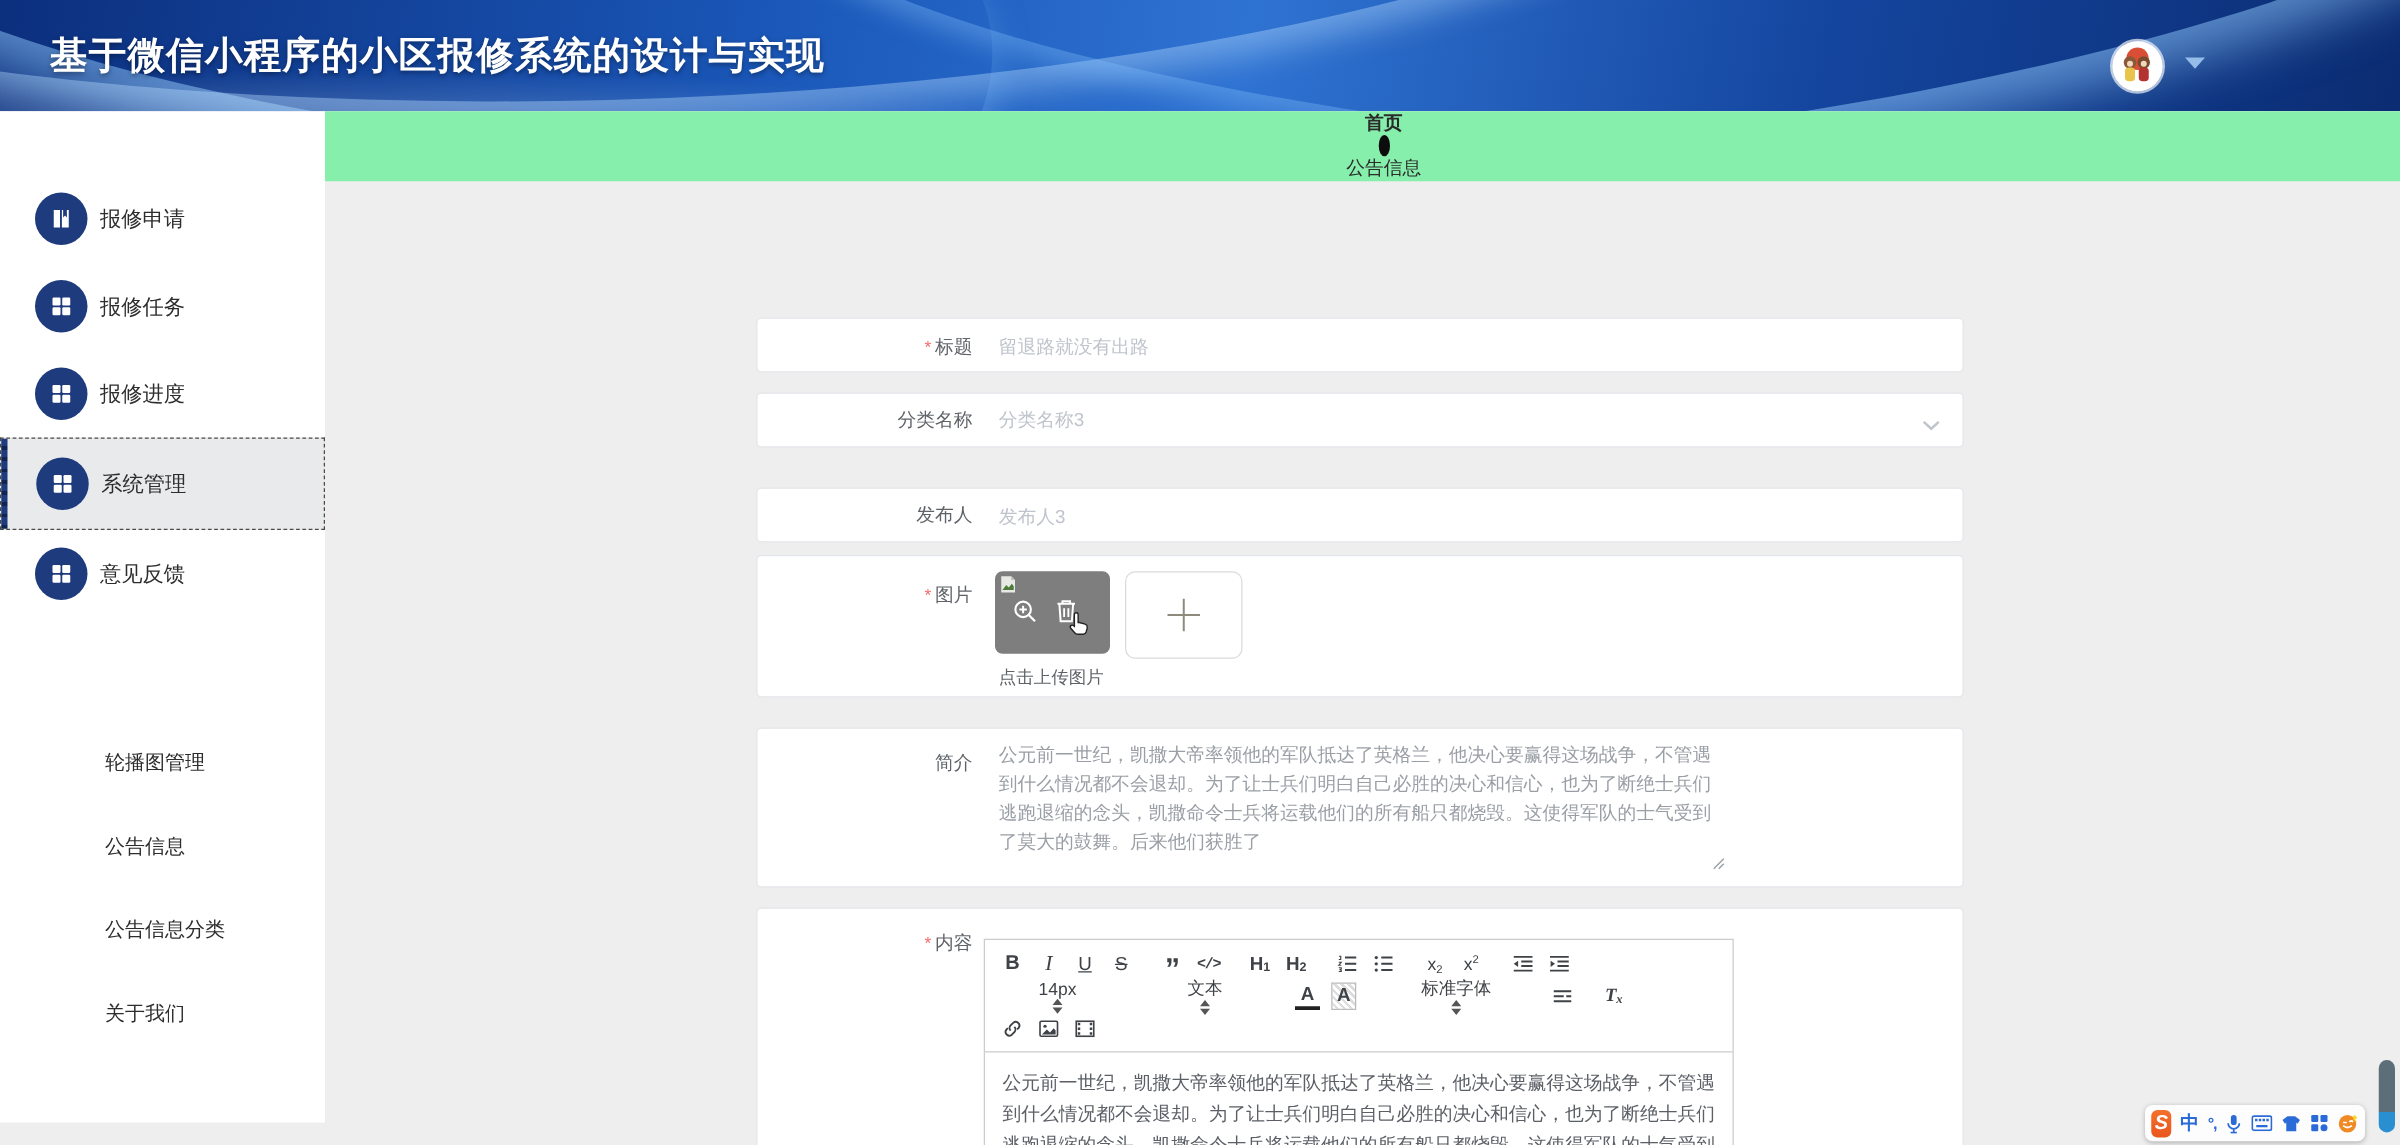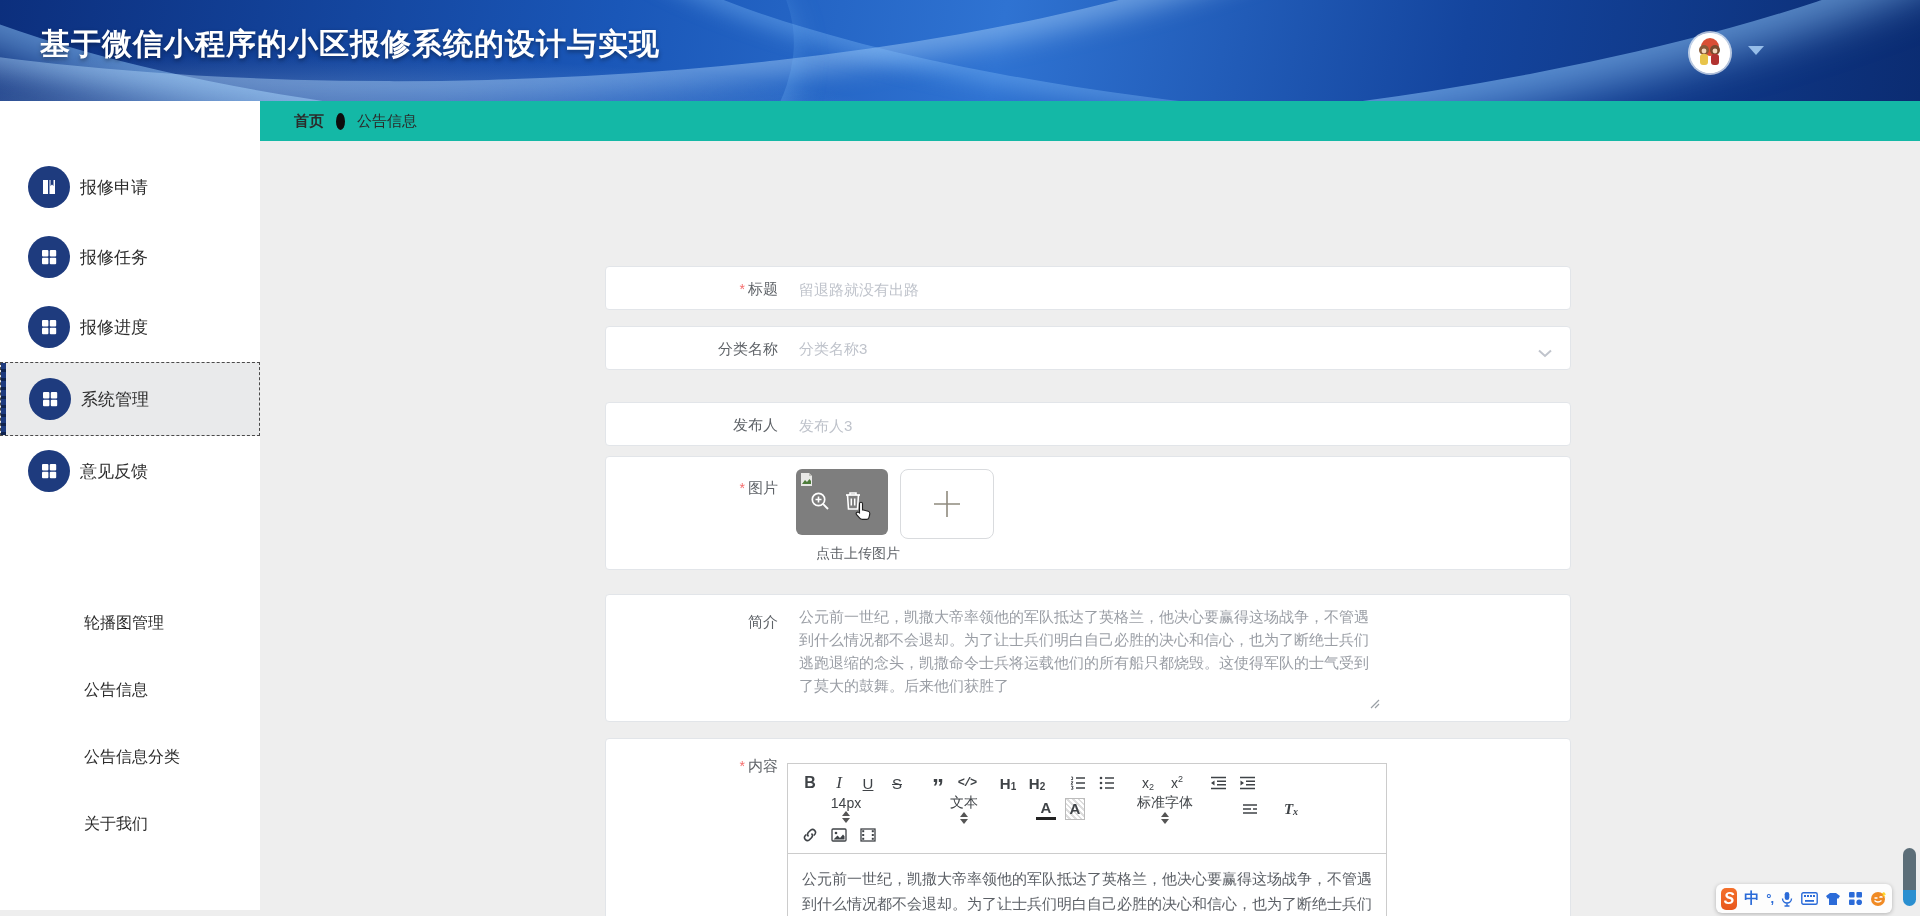--- a/index.html
+++ b/index.html
@@ -1,40 +1,40 @@
 <!DOCTYPE html>
 <html><head>
 <meta charset="utf-8">
 <style>
   * { margin:0; padding:0; box-sizing:border-box; }
   html,body { width:1920px; height:916px; overflow:hidden; font-family:"Liberation Sans","DejaVu Sans",sans-serif; background:#eeeeee; }
 
   
-  .header { position:relative; width:1920px; height:101px; overflow:hidden;
+  .header { position:relative; width:1920px; height:89px; overflow:hidden;
     background:linear-gradient(100deg,#0c2f7d 0%,#1a57b8 32%,#2f73d2 52%,#14459e 76%,#0b2c72 100%); }
   .arc { position:absolute; border-radius:50%; pointer-events:none; }
   .a1 { width:2400px; height:700px; left:-240px; top:-566px; box-shadow:0 26px 42px rgba(150,205,255,.55); transform:rotate(-2deg); }
   .a2 { width:2000px; height:560px; left:-520px; top:-480px; box-shadow:0 16px 26px rgba(185,222,255,.45); transform:rotate(-1.5deg); }
   .a3 { width:1700px; height:420px; right:-340px; top:-300px; box-shadow:0 12px 20px rgba(130,190,250,.4); transform:rotate(3deg); }
   .a4 { width:1500px; height:600px; left:-700px; top:-170px; box-shadow:0 18px 30px rgba(120,185,250,.35); transform:rotate(-8deg); }
   .glow { position:absolute; left:0; top:55px; width:900px; height:80px;
     background:radial-gradient(ellipse at 30% 80%, rgba(220,240,255,.35), rgba(220,240,255,0) 70%); }
   .app-title { position:absolute; left:40px; top:24px; color:#fff; font-size:30px; font-weight:bold; letter-spacing:1px;
     text-shadow:0 2px 4px rgba(0,0,0,.4); }
   .avatar { position:absolute; left:1690px; top:33px; width:40px; height:40px; border-radius:50%; background:#fff;
     overflow:hidden; box-shadow:0 0 0 2px rgba(255,255,255,.65); cursor:pointer; }
   .hdr-caret { position:absolute; left:1748px; top:46px; width:0; height:0;
     border-left:8px solid transparent; border-right:8px solid transparent; border-top:9px solid #96bde9; }
 
   
   .main { position:relative; width:1920px; height:809px; }
   .sidebar { position:absolute; left:0; top:0; width:260px; height:809px; background:#ffffff; }
   .content { position:absolute; left:260px; top:0; width:1660px; height:809px; background:#eeeeee; }
-  .crumbbar { position:absolute; left:0; top:0; width:1660px; height:40px; background:#14b8a6;
-    display:flex; align-items:center; padding-left:34px; }
+  .crumbbar { position:absolute; left:0; top:0; width:1660px; height:56px; background:#86efac;
+    display:flex; align-items:center; padding-left:34px;flex-direction:column; }
   .crumb-home { font-size:15px; font-weight:bold; color:#2b2b2b; }
   .crumb-sep { display:inline-block; width:9px; height:17px; background:#0d0d0d; border-radius:50%; margin:0 12px; }
   .crumb-cur { font-size:15px; color:#2b2b2b; }
   .workarea { position:absolute; left:0; top:52px; width:1660px; height:757px; }
 
   
   .side-list { position:absolute; top:51px; left:0; width:260px; }
   .side-item { position:relative; height:70px; display:flex; align-items:center; padding-left:28px; cursor:pointer; }
   .side-item .bubble { width:42px; height:42px; border-radius:50%; background:#1e3b7e; display:flex; align-items:center; justify-content:center; flex:0 0 42px; }
   .side-item .lbl { margin-left:10px; font-size:17px; color:#2d2d2d; }
@@ -62,21 +62,21 @@
 
   
   .upl-wrap { position:absolute; left:190px; top:12px; display:flex; }
   .thumb { position:relative; width:92px; height:66px; border-radius:6px; background:#7e7e7e; cursor:pointer; }
   .thumb .broken { position:absolute; left:3px; top:3px; }
   .thumb .zoomico { position:absolute; left:12px; top:20px; }
   .thumb .trashico { position:absolute; left:46px; top:20px; }
   .thumb .cursor { position:absolute; left:56px; top:30px; }
   .plusbox { width:94px; height:70px; margin-left:12px; background:#fff; border:1px solid #d9dbde; border-radius:8px;
     display:flex; align-items:center; justify-content:center; cursor:pointer; }
-  .upl-hint { position:absolute; left:210px; top:88px; font-size:14px; color:#5f6368; }
+  .upl-hint { position:absolute; left:193px; top:88px; font-size:14px; color:#5f6368; }
 
   
   .intro-text { position:absolute; left:193px; top:10px; width:582px; height:104px; border:none; outline:none; resize:none;
     font-size:15px; line-height:23px; color:#9a9ea5; font-family:inherit; background:transparent; overflow:hidden; }
   .resize-h { position:absolute; left:762px; top:100px; }
 
   
   .editor { position:absolute; left:181px; top:24px; width:600px; height:356px; border:1px solid #cccccc; background:#fff; }
   .toolbar { padding:6px 12px 5px 12px; border-bottom:1px solid #cccccc; }
   .tb-row { display:flex; align-items:center; height:26px; }

